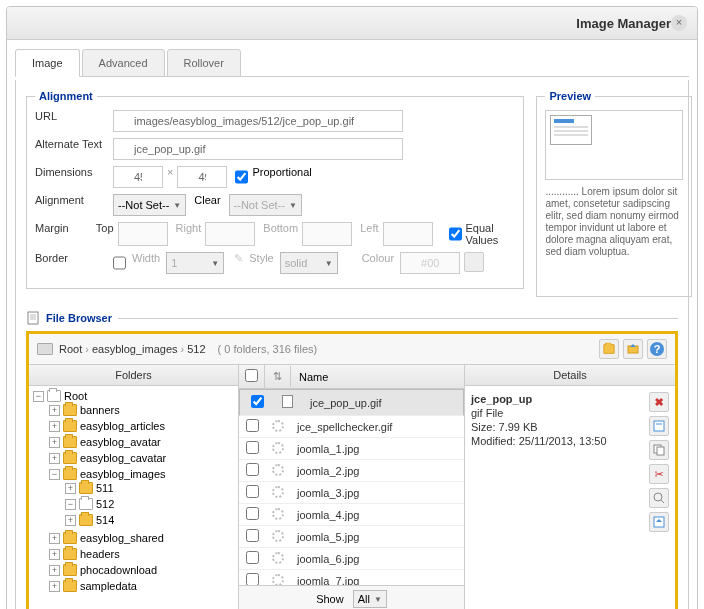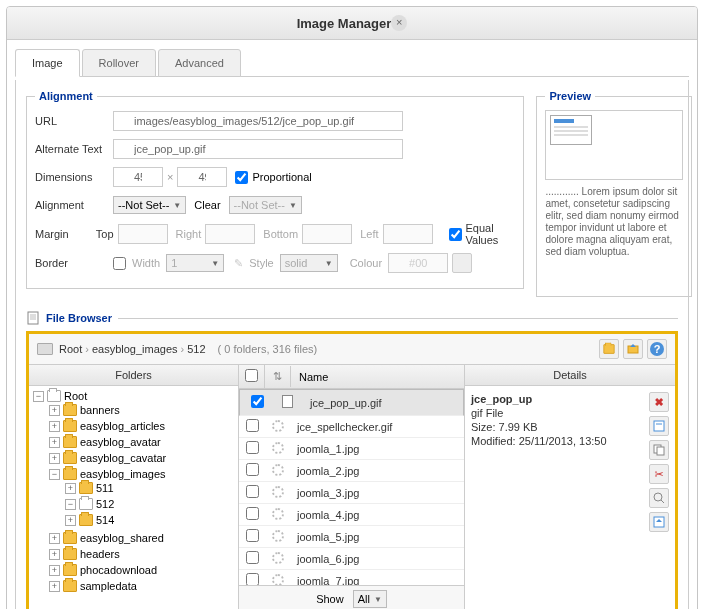--- a/index.html
+++ b/index.html
@@ -1,29 +1,29 @@
 <!DOCTYPE html>
 <html><head>
 <meta charset="utf-8">
 <style>
 *{box-sizing:border-box;margin:0;padding:0;font-family:Tahoma,Arial,sans-serif;font-size:11px}
 body{background:#fff;padding:6px}
 .window{border:1px solid #c5c5c5;border-radius:4px;overflow:hidden}
-.titlebar{background:linear-gradient(#f5f5f5,#e5e5e5);padding:8px 10px;display:flex;justify-content:center;align-items:center;border-bottom:1px solid #ccc}
+.titlebar{background:linear-gradient(#f5f5f5,#e5e5e5);padding:8px 10px;display:flex;justify-content:flex-end;align-items:center;border-bottom:1px solid #ccc}
 .titlebar .title{font-weight:bold;font-size:13px;color:#333}
 .close-x{width:16px;height:16px;border-radius:8px;background:#ddd;color:#666;text-align:center;line-height:15px;cursor:pointer}
 .content{padding:8px}
 .tabs{display:flex;border-bottom:1px solid #ccc;margin-bottom:3px}
 .tab{padding:7px 16px;border:1px solid #ccc;background:#f0f0f0;margin-right:2px;border-radius:3px 3px 0 0;cursor:pointer;position:relative;top:1px}
 .tab.active{background:#fff;border-bottom:1px solid #fff;color:#333}
 .tab:not(.active){color:#666}
 .panel{border:1px solid #ccc;border-top:none;padding:10px}
 fieldset{border:1px solid #ccc;padding:8px;position:relative;margin-bottom:8px}
 legend{color:#003399;font-weight:bold;padding:0 4px}
-.props-row{display:flex;align-items:center;margin-bottom:6px;min-height:22px}
+.props-row{display:flex;margin-bottom:6px;min-height:22px}
 .props-row .lbl{width:78px;color:#333}
 input[type=text]{border:1px solid #ccc;padding:3px 20px;background:#fff;color:#666}
 input[type=text].wide{width:290px}
 input[type=text].dim{width:50px;text-align:center}
 input[type=text].sm{width:50px}
 .sel{border:1px solid #bbb;background:#f0f0f0;padding:2px 4px;display:inline-flex;align-items:center;gap:4px}
 .sel .arrow{font-size:8px;color:#666}
 .x{margin:0 4px;color:#999}
 .cb{margin:0 4px 0 8px}
 .mute{color:#aaa}
@@ -84,22 +84,22 @@
 <body>
 
 <div class="window">
  <div class="titlebar">
   <span class="title">Image Manager</span>
   <span class="close-x">×</span>
  </div>
  <div class="content">
   <div class="tabs">
    <div class="tab active">Image</div>
+   <div class="tab">Advanced</div>
    <div class="tab">Rollover</div>
-   <div class="tab">Advanced</div>
   </div>
   <div class="panel">
    <div class="props-wrap">
     <div class="props-left">
      <fieldset>
       <legend>Alignment</legend>
       <div class="props-row">
        <span class="lbl">URL</span>
        <input type="text" class="wide" value="images/easyblog_images/512/jce_pop_up.gif" style="">
       </div>
@@ -143,21 +143,21 @@
       <div class="props-row mute">
        <span class="lbl" style="color:#333">Border</span>
        <input type="checkbox" style="">
        <span style="margin:0 6px">Width</span>
        <span class="sel">
                   <span style="min-width:36px">1</span>
                   <span class="arrow">▼</span>
                 </span>
        <span style="margin:0 6px 0 10px;color:#ccc">✎</span>
        <span>Style</span>
-       <span class="sel" style="margin:0 12px 0 6px">
+       <span class="sel" style="margin:0 24px 0 6px">
                   <span style="min-width:36px">solid</span>
                   <span class="arrow">▼</span>
                 </span>
        <span>Colour</span>
        <input type="text" class="sm" style="width: 60px; margin: 0px 4px 0px 6px;" value="#000000">
        <span class="ibtn" style="background:#eee"></span>
       </div>
      </fieldset>
     </div>
     <div class="props-right">

